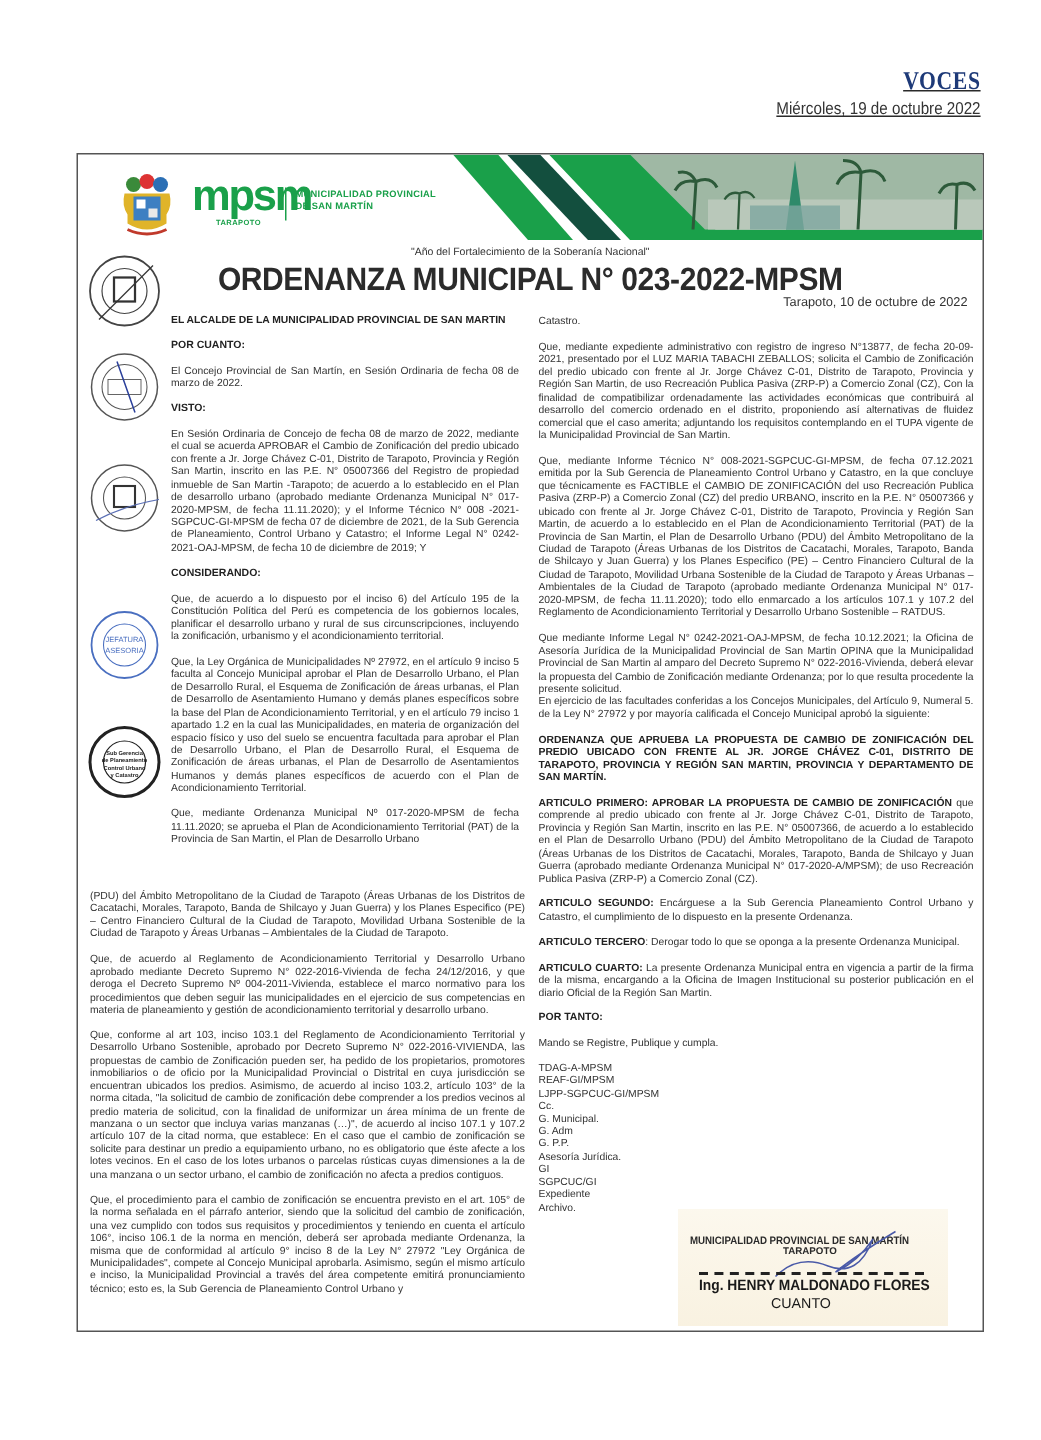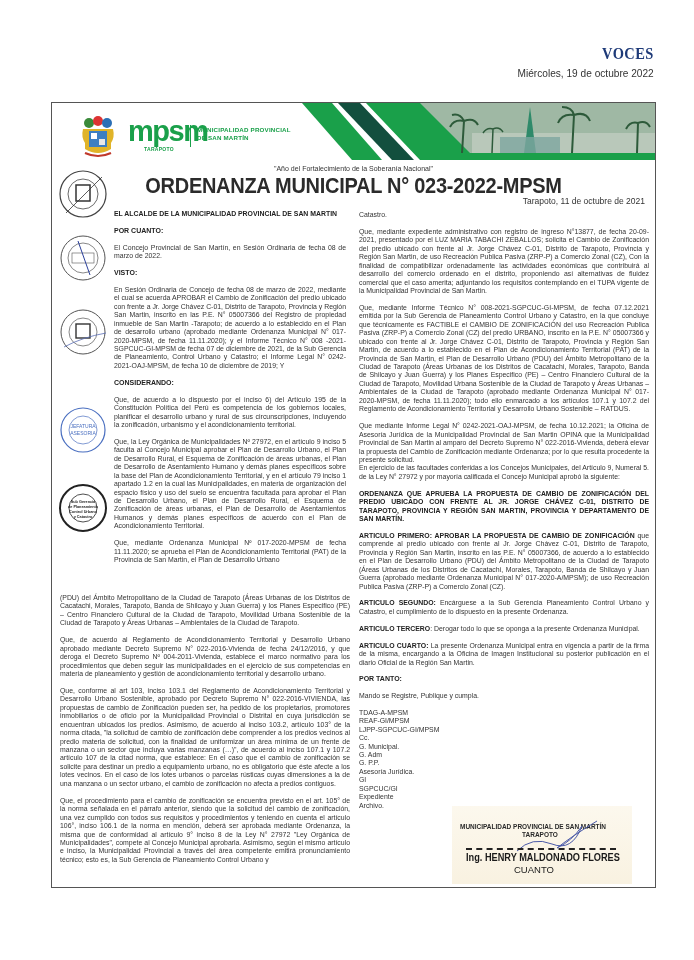--- a/index.html
+++ b/index.html
@@ -1,17 +1,17 @@
 <!DOCTYPE html>
 <html><head>
 <meta charset="utf-8">
 <style>
   html, body { margin:0; padding:0; background:#ffffff; }
   body { width:694px; height:960px; position:relative; overflow:hidden; font-family:"Liberation Sans", sans-serif; color:#2a2a2a; }
-  .masthead { position:absolute; right:40px; top:44px; text-align:right; }
+  .masthead { position:absolute; right:40px; top:44px; text-align:right;text-decoration:underline; }
   .masthead .brand { font-family:"Liberation Serif", serif; font-weight:bold; color:#1e3a78; font-size:17px; letter-spacing:0.5px; transform:scaleX(0.85); transform-origin:right; }
   .masthead .date { font-size:11.5px; color:#333; margin-top:3px; transform:scaleX(0.88); transform-origin:right; }
   .frame { position:absolute; left:51px; top:102px; width:605px; height:786px; border:1px solid #555; box-sizing:border-box; overflow:hidden; }
   .banner { position:absolute; left:0; top:0; width:100%; height:57px; }
   .crest { position:absolute; left:27px; top:12px; width:38px; height:44px; }
   .logo-mpsm { position:absolute; left:76px; top:14px; font-weight:bold; color:#1aa04a; font-size:29px; letter-spacing:-1.5px; font-family:"Liberation Sans", sans-serif; line-height:1; }
   .logo-sub { position:absolute; left:92px; top:43px; font-size:5px; font-weight:bold; color:#1aa04a; letter-spacing:0.3px; }
   .logo-sep { position:absolute; left:138px; top:22px; width:1px; height:22px; background:#1aa04a; }
   .logo-name { position:absolute; left:145px; top:23px; font-size:6.2px; font-weight:bold; color:#1aa04a; line-height:8px; letter-spacing:0.2px; }
   .banner-art { position:absolute; left:250px; top:0; width:355px; height:57px; }
@@ -75,21 +75,21 @@
       <rect x="198" y="34" width="60" height="16" fill="#7ea6a0" opacity="0.8"></rect>
       <path d="M160 50 L162 18 M162 18 q-10 -2 -14 6 M162 18 q10 -4 14 4 M162 18 q-4 -8 -12 -6" stroke="#2d5a3a" stroke-width="2" fill="none"></path>
       <path d="M270 50 L272 12 M272 12 q-12 -2 -16 8 M272 12 q12 -4 16 6 M272 12 q-2 -8 -12 -8" stroke="#2d5a3a" stroke-width="2" fill="none"></path>
       <path d="M335 50 L336 20 M336 20 q-8 -2 -12 6 M336 20 q8 -3 12 4" stroke="#2d5a3a" stroke-width="2" fill="none"></path>
       <path d="M190 50 L191 26 M191 26 q-6 -2 -10 4 M191 26 q6 -3 10 3" stroke="#2d5a3a" stroke-width="1.5" fill="none"></path>
     </svg>
   </div>
 
   <div class="motto">"Año del Fortalecimiento de la Soberanía Nacional"</div>
   <div class="title">ORDENANZA MUNICIPAL N° 023-2022-MPSM</div>
-  <div class="place-date">Tarapoto, 11 de octubre de 2021</div>
+  <div class="place-date">Tarapoto, 10 de octubre de 2022</div>
 
   <div class="stamps">
     <svg class="stamp" style="top:6px" viewBox="0 0 50 50">
       <circle cx="25" cy="25" r="23" fill="none" stroke="#444" stroke-width="1.2"></circle>
       <circle cx="25" cy="25" r="15" fill="none" stroke="#444" stroke-width="0.8"></circle>
       <rect x="18" y="16" width="14" height="16" fill="none" stroke="#333" stroke-width="1.5"></rect>
       <line x1="8" y1="44" x2="44" y2="8" stroke="#333" stroke-width="0.8"></line>
     </svg>
     <svg class="stamp" style="top:70px" viewBox="0 0 50 50">
       <circle cx="25" cy="25" r="22" fill="none" stroke="#555" stroke-width="1"></circle>

